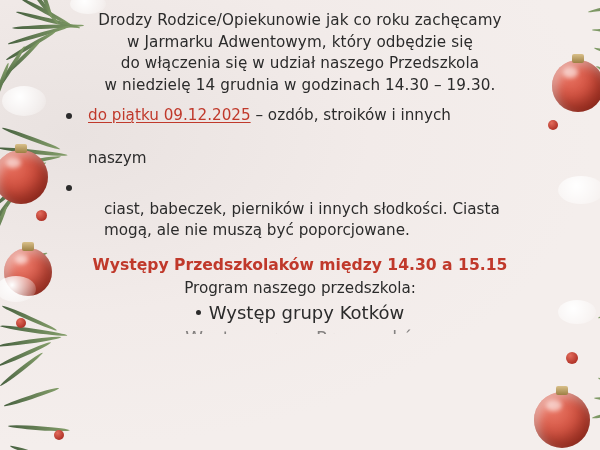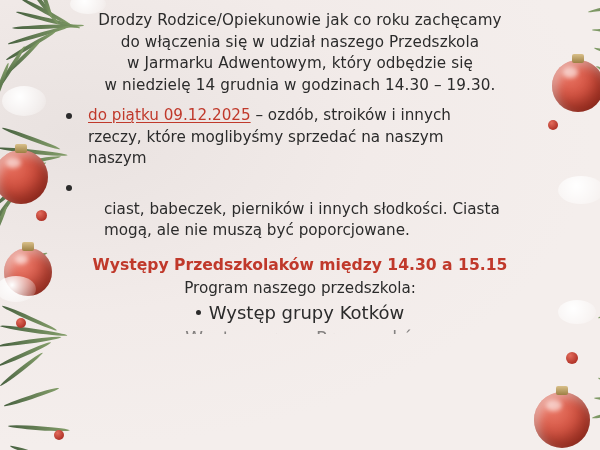--- a/index.html
+++ b/index.html
@@ -269,31 +269,31 @@
     <div class="snow" style="left:-4px;top:276px;width:40px;height:26px;"></div>
     <div class="snow" style="right:-4px;top:176px;width:46px;height:28px;"></div>
     <div class="snow" style="right:4px;top:300px;width:38px;height:24px;"></div>
     <div class="snow" style="left:70px;top:-6px;width:36px;height:20px;"></div>
   </div>
 
   <div id="content">
 
     <div class="para intro">
       <span class="ln">Drodzy Rodzice/Opiekunowie jak co roku zachęcamy</span>
+      <span class="ln">w Jarmarku Adwentowym, który odbędzie się</span>
       <span class="ln">do włączenia się w udział naszego Przedszkola</span>
-      <span class="ln">w Jarmarku Adwentowym, który odbędzie się</span>
       <span class="ln">w niedzielę 14 grudnia w godzinach 14.30 – 19.30.</span>
     </div>
 
 
     <ul class="req">
       <li>
         <span class="bullet"></span>
         <span class="em-red">do piątku 09.12.2025</span><span> – ozdób, stroików i innych</span><br>
-        <span>rzeczy, które moglibyśmy sprzedać na naszym</span><br>
+        <br>
         <span>naszym</span>
       </li>
       <li class="li2">
         <span class="bullet" style="left:-4px;"></span>
         <br>
         <span>ciast, babeczek, pierników i innych słodkości. Ciasta</span><br>
         <span style="display:inline-block;text-align:right;">mogą, ale nie muszą być poporcjowane.</span>
       </li>
     </ul>
 

